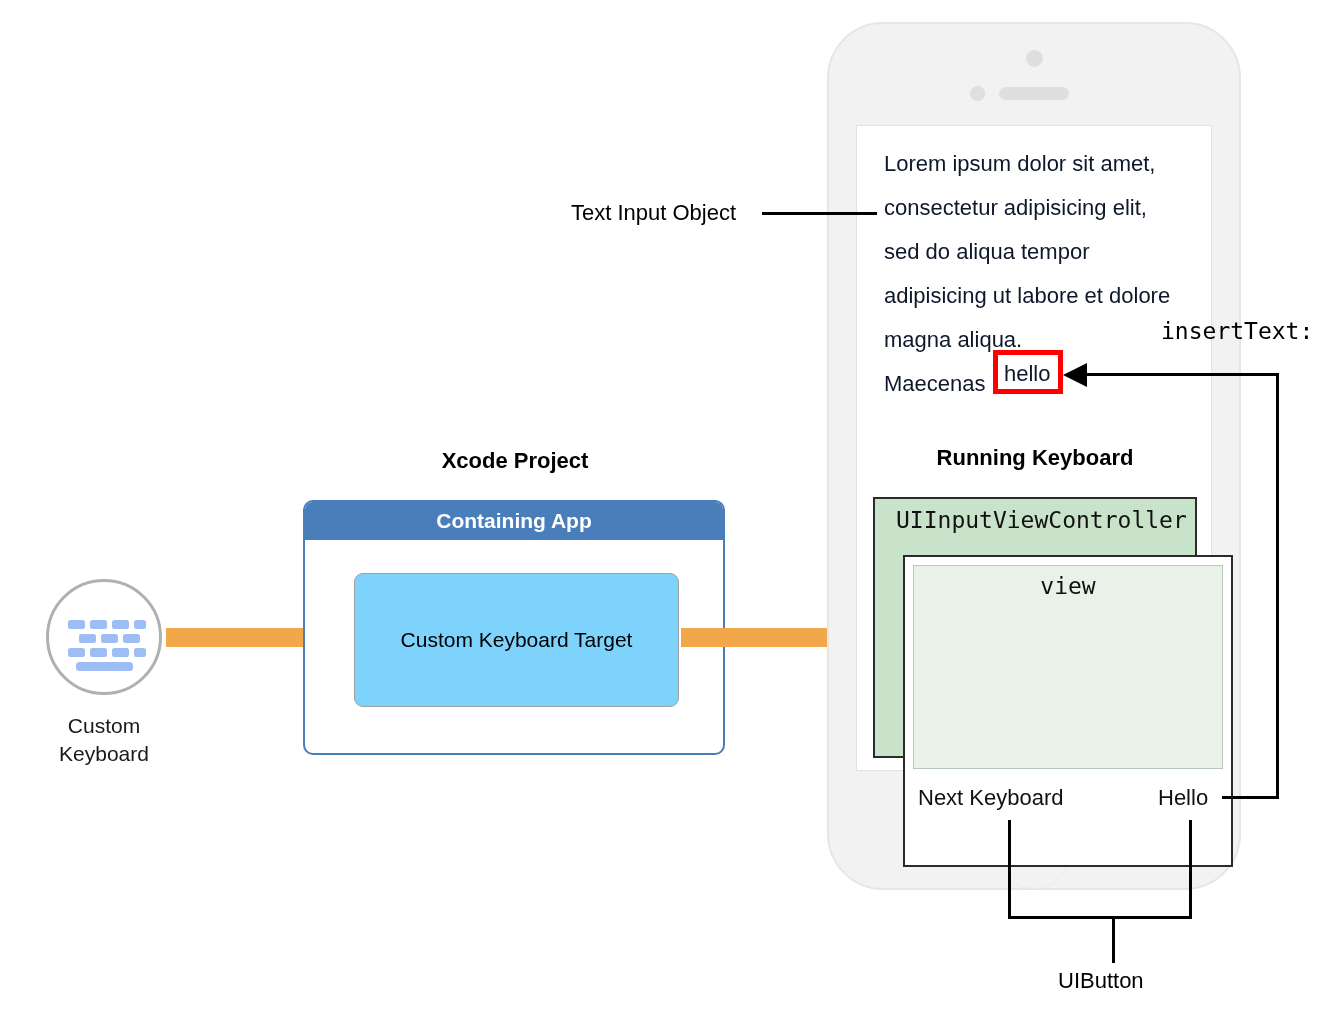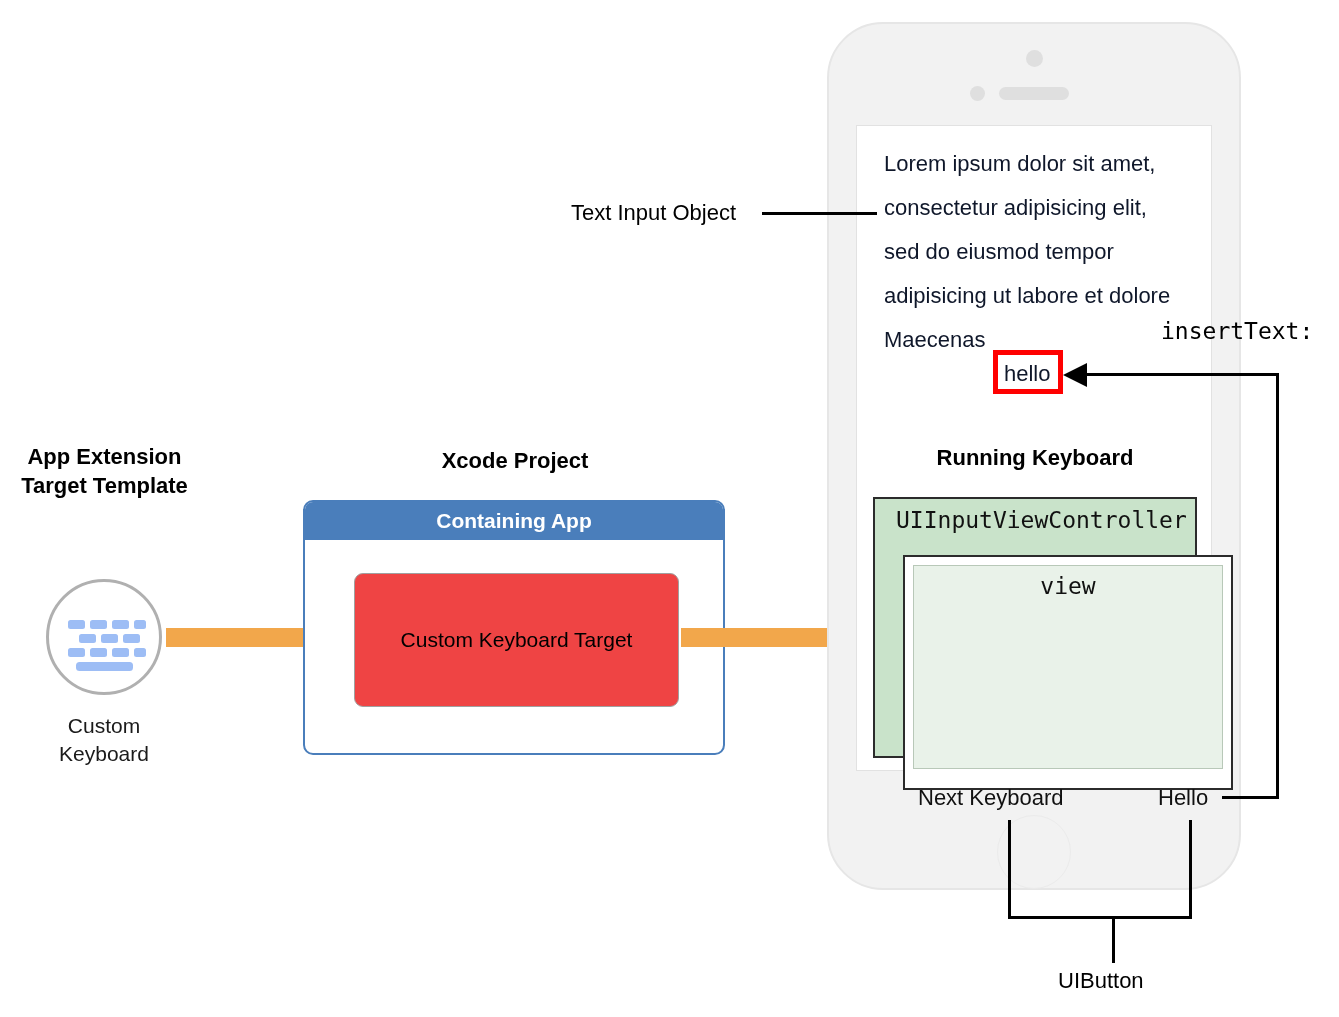--- a/index.html
+++ b/index.html
@@ -69,21 +69,21 @@
   .containing-app-header {
     background: #4A7EBB;
     color: #ffffff;
     font-weight: bold;
     font-size: 21px;
     text-align: center;
     line-height: 38px;
     height: 38px;
   }
   .keyboard-target {
-    background: #ef4444;
+    background: #7dd3fc;
     border: 1px solid #a0a0a0;
     border-radius: 9px;
     box-sizing: border-box;
     display: flex;
     align-items: center;
     justify-content: center;
     font-size: 21px;
     color: #000000;
   }
 
@@ -182,22 +182,20 @@
     font-size: 23px;
     color: #000000;
     white-space: nowrap;
   }
 </style>
 </head>
 <body>
 
 <div id="canvas">
 
-  <div class="abs section-title" style="left:12px; top:442px; width:185px;">App Extension
-Target Template</div>
 
   <div class="abs kbd-circle" style="left:46px; top:579px;">
     <svg width="110" height="110" viewBox="0 0 110 110" style="display:block;">
       <g fill="#9DBDF5">
 
         <rect x="19" y="38" width="17" height="9" rx="2.5"></rect>
         <rect x="41" y="38" width="17" height="9" rx="2.5"></rect>
         <rect x="63" y="38" width="17" height="9" rx="2.5"></rect>
         <rect x="85" y="38" width="12" height="9" rx="2.5"></rect>
 
@@ -238,35 +236,36 @@
   <div class="abs phone-dot" style="left:970px; top:86px;"></div>
   <div class="abs phone-speaker" style="left:999px; top:87px;"></div>
 
   <div class="abs phone-screen" style="left:856px; top:125px; width:356px; height:646px;"></div>
 
   <div class="abs phone-home" style="left:997px; top:815px;"></div>
 
   <div class="abs lorem" style="left:884px; top:142px; width:320px;">
     <div>Lorem ipsum dolor sit amet,</div>
     <div>consectetur adipisicing elit,</div>
-    <div>sed do eiusmod tempor</div>
+    <div>sed do aliqua tempor</div>
     <div>adipisicing ut labore et dolore</div>
+    <div>magna aliqua.</div>
     <div>Maecenas</div>
   </div>
 
   <div class="abs lorem" style="left:1004px; top:352px; line-height:44px;">hello</div>
   <div class="hello-highlight" style="left:993px; top:350px; width:70px; height:44px;"></div>
 
   <div class="abs section-title" style="left:880px; top:443px; width:310px;">Running Keyboard</div>
 
   <div class="abs uiivc-box" style="left:873px; top:497px; width:324px; height:261px;">
     <div class="uiivc-label">UIInputViewController</div>
   </div>
 
-  <div class="abs view-outer" style="left:903px; top:555px; width:330px; height:235px;">
+  <div class="abs view-outer" style="left:903px; top:555px; width:330px; height:312px;">
     <div class="view-inner" style="margin:8px 8px 0 8px; height:204px;">
       <div class="view-label">view</div>
     </div>
   </div>
 
   <div class="abs kb-btn-label" style="left:918px; top:785px;">Next Keyboard</div>
   <div class="abs kb-btn-label" style="left:1158px; top:785px;">Hello</div>
 
   <div class="abs callout-text" style="left:571px; top:200px;">Text Input Object</div>
   <div class="abs line-h" style="left:762px; top:212px; width:115px;"></div>

